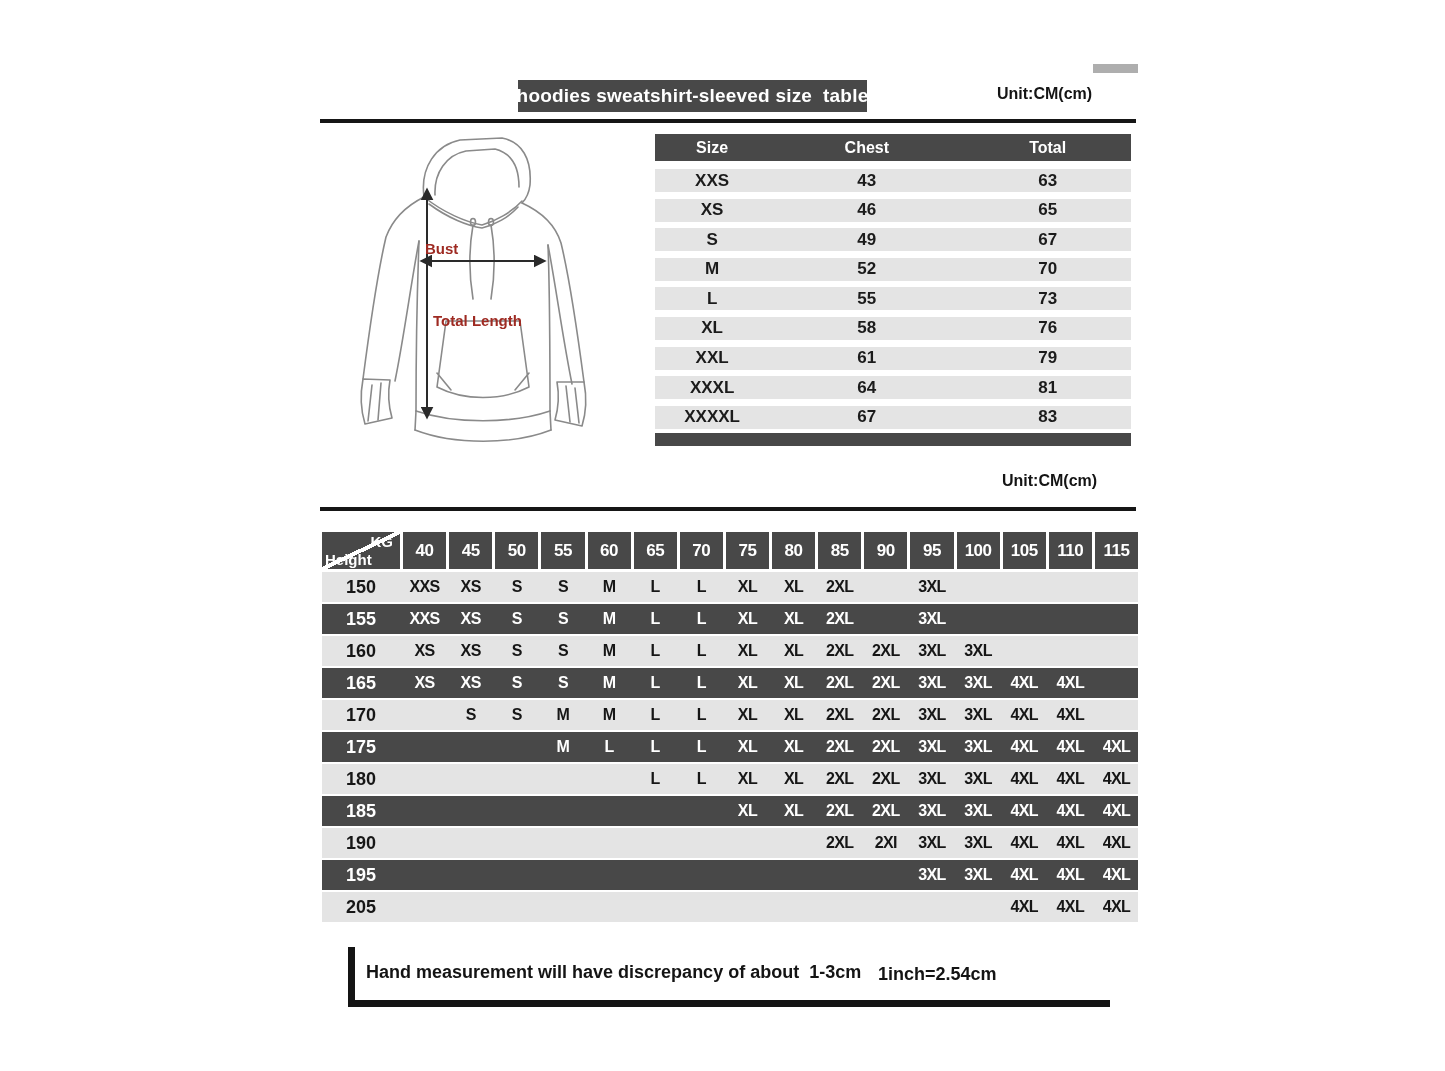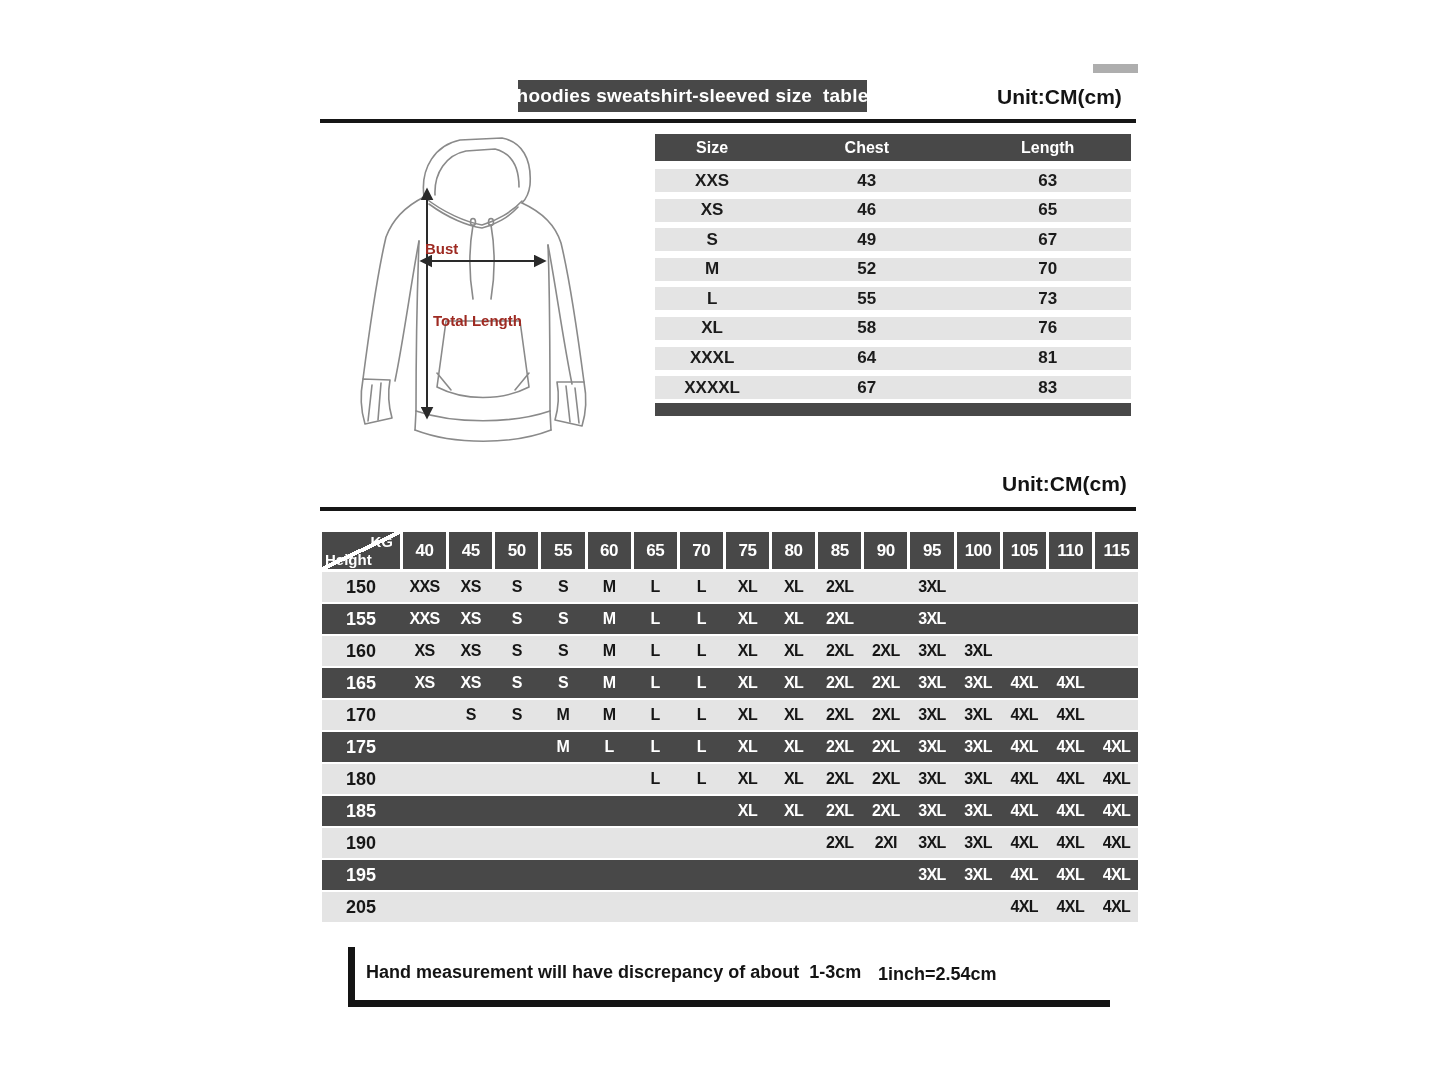--- a/index.html
+++ b/index.html
@@ -13,21 +13,21 @@
   .artifact { left:1093px; top:64px; width:45px; height:9px; background:#aeaeae; }
 
   
   .title-bar {
     background:#484848; color:#ffffff; display:flex; align-items:center; justify-content:center;
     font-weight:700; font-size:19px; white-space:pre; letter-spacing:0.2px;
   }
   .title1 { left:518px; top:80px; width:349px; height:32px; }
   .title2 { left:440px; top:467px; width:555px; height:33px; }
 
-  .unit { font-weight:700; font-size:21px; color:#141414; white-space:pre; }
+  .unit { font-weight:700; font-size:16px; color:#141414; white-space:pre; }
   .unit1 { left:997px; top:85px; }
   .unit2 { left:1002px; top:472px; }
 
   .hr { background:#161616; height:4px; }
   .hr1 { left:320px; top:119px; width:816px; }
   .hr2 { left:320px; top:507px; width:816px; }
 
   
   .hoodie { left:332px; top:133px; width:300px; height:325px; }
 
@@ -134,21 +134,21 @@
     <g font-family="Liberation Sans, sans-serif" font-weight="bold" font-size="15" fill="#9e2a22">
       <text x="93" y="121">Bust</text>
       <text x="101" y="193">Total Length</text>
     </g>
   </svg>
 
   <div class="abs size-table">
     <div class="size-head" id="size-head">
         <div class="size-hcell">Size</div>
         <div class="size-hcell">Chest</div>
-        <div class="size-hcell">Length</div>
+        <div class="size-hcell">Total</div>
       </div>
     <div class="size-rows" id="size-rows">
         <div class="size-row">
           <div class="size-cell">XXS</div>
           <div class="size-cell">43</div>
           <div class="size-cell">63</div>
         </div>
         <div class="size-row">
           <div class="size-cell">XS</div>
           <div class="size-cell">46</div>
@@ -166,20 +166,25 @@
         </div>
         <div class="size-row">
           <div class="size-cell">L</div>
           <div class="size-cell">55</div>
           <div class="size-cell">73</div>
         </div>
         <div class="size-row">
           <div class="size-cell">XL</div>
           <div class="size-cell">58</div>
           <div class="size-cell">76</div>
+        </div>
+        <div class="size-row">
+          <div class="size-cell">XXL</div>
+          <div class="size-cell">61</div>
+          <div class="size-cell">79</div>
         </div>
         <div class="size-row">
           <div class="size-cell">XXXL</div>
           <div class="size-cell">64</div>
           <div class="size-cell">81</div>
         </div>
         <div class="size-row">
           <div class="size-cell">XXXXL</div>
           <div class="size-cell">67</div>
           <div class="size-cell">83</div>

